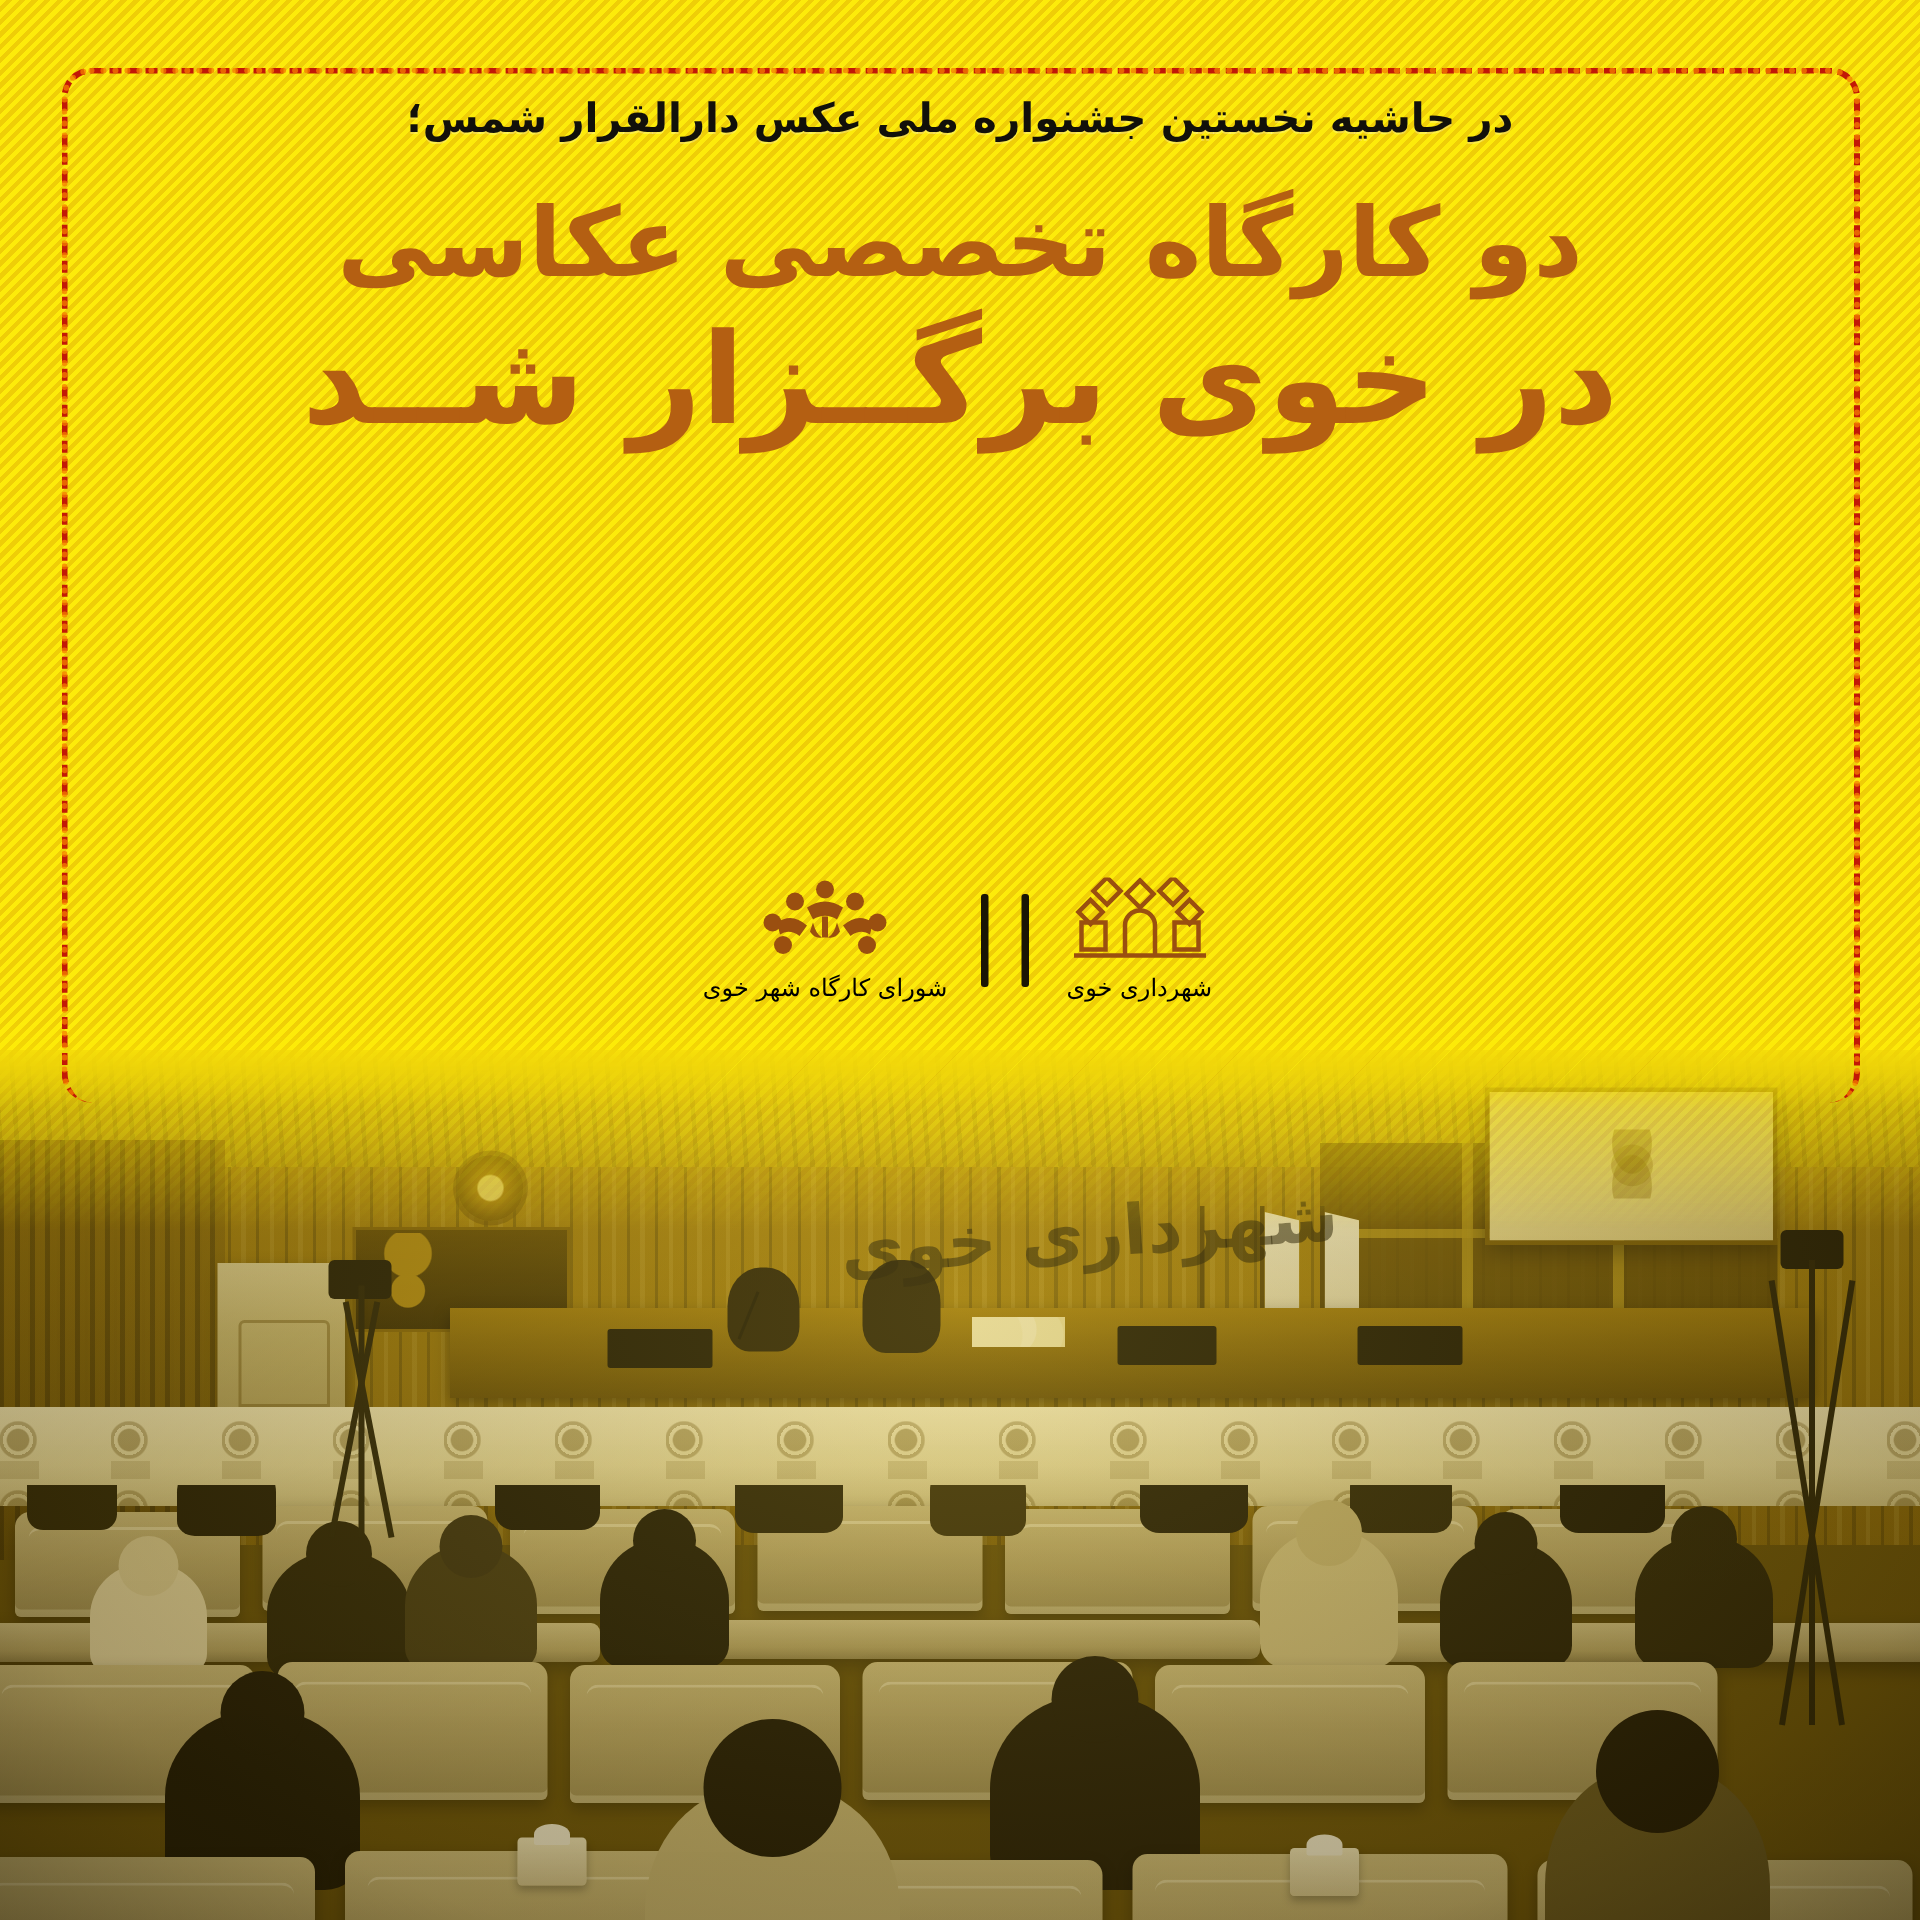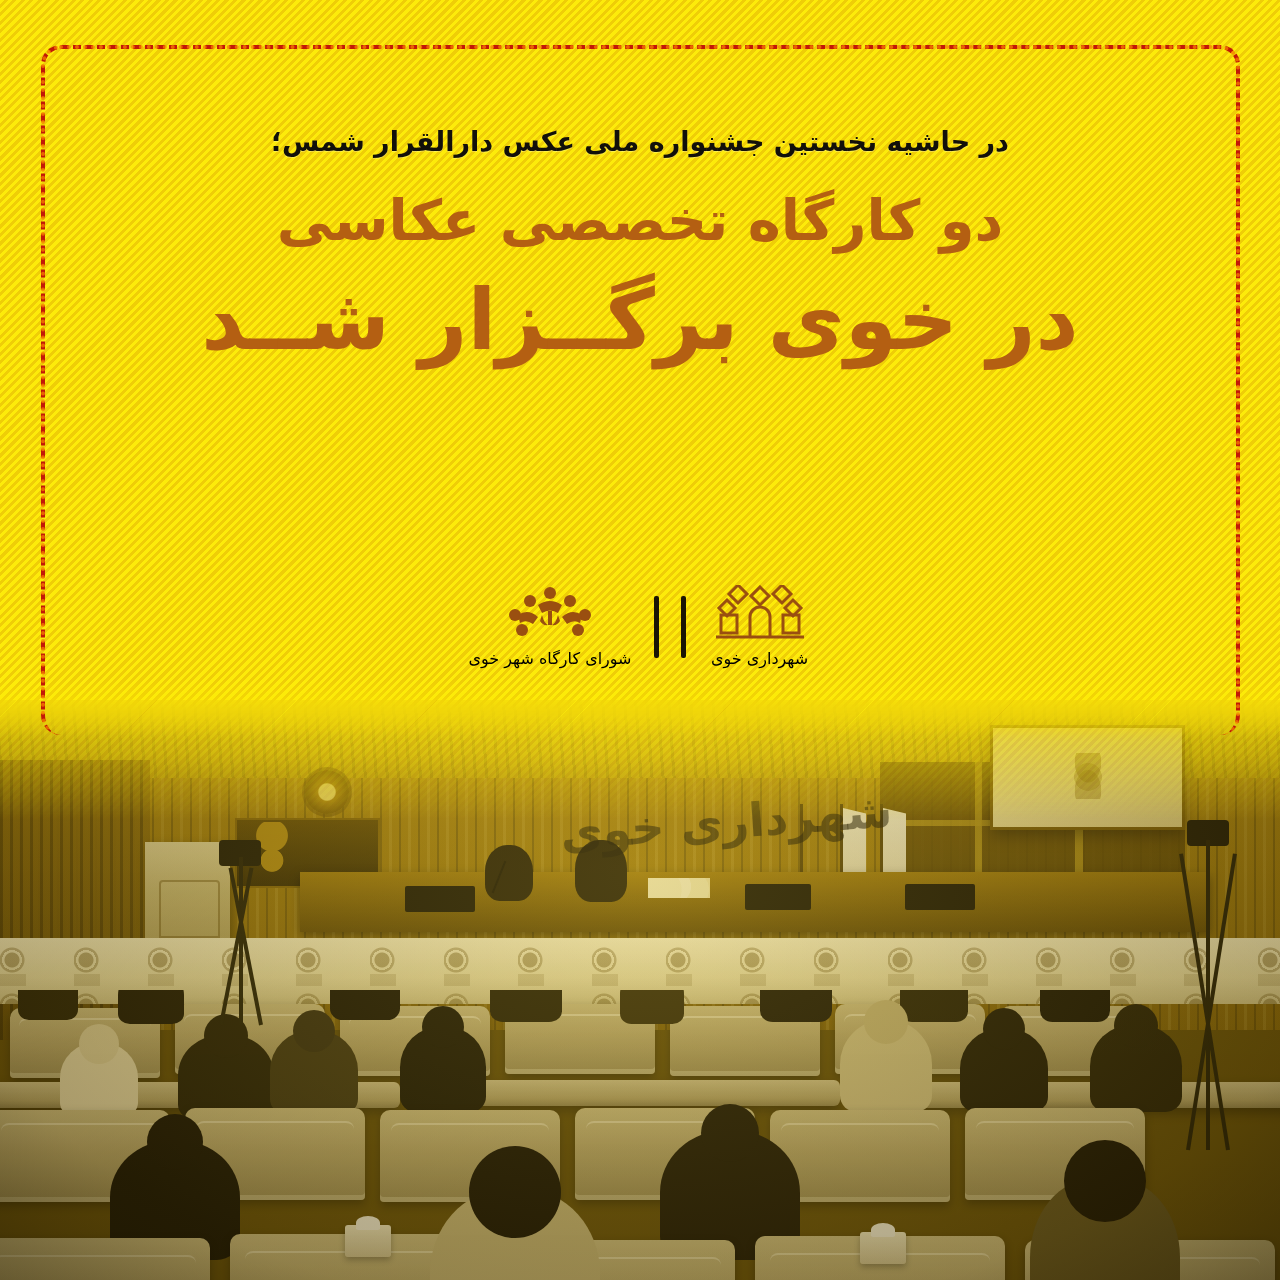--- a/index.html
+++ b/index.html
@@ -257,29 +257,28 @@
   }
 
   
   .content{
     position:absolute; left:70px; right:70px; top:60px;
     text-align:center;
   }
   .kicker{
     font-size:27px; font-weight:700; color:#12100a;
     letter-spacing:0; line-height:1.5;
-    margin-top:62px;
     text-shadow:0 1px 0 rgba(255,255,255,.25);
   }
   .headline{
     margin-top:28px; color:#B45F12;
     font-weight:700; line-height:1.08;
   }
-  .headline .l1{ display:block; font-size:56px; letter-spacing:-1px; }
-  .headline .l2{ display:block; font-size:84px; letter-spacing:4px; margin-top:24px; }
+  .headline .l1{ display:block; font-size:64px; letter-spacing:-1px; }
+  .headline .l2{ display:block; font-size:84px; letter-spacing:4px; margin-top:10px; }
 
   .body-copy{
     margin-top:42px;
     font-size:27px; line-height:1.72; font-weight:700;
     color:#15120a; text-align:center;
     padding:0 24px;
   }
 
   
   .logos{

